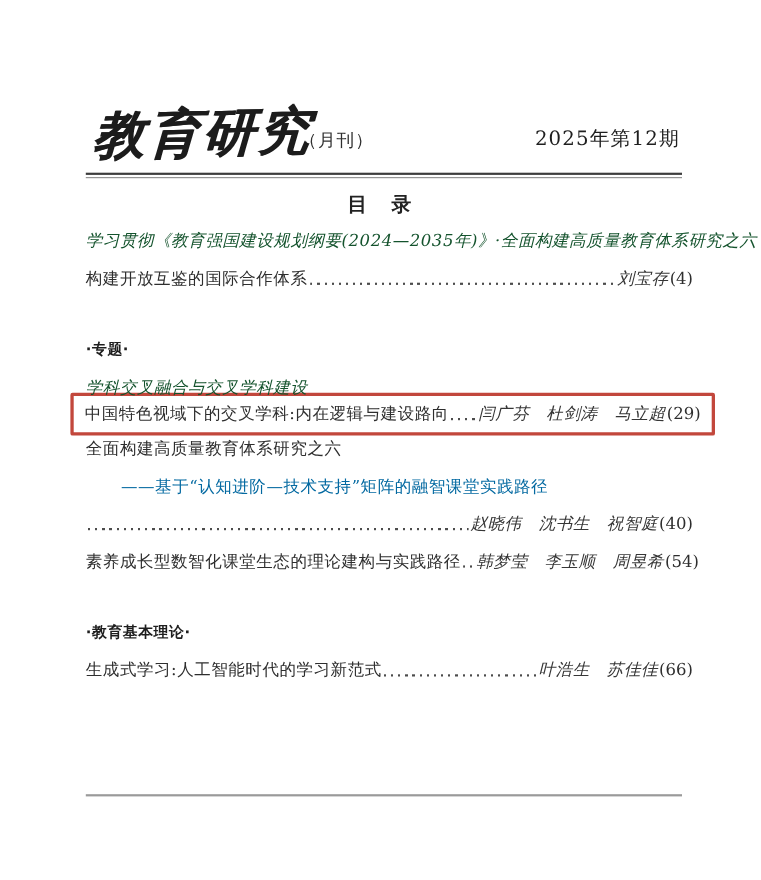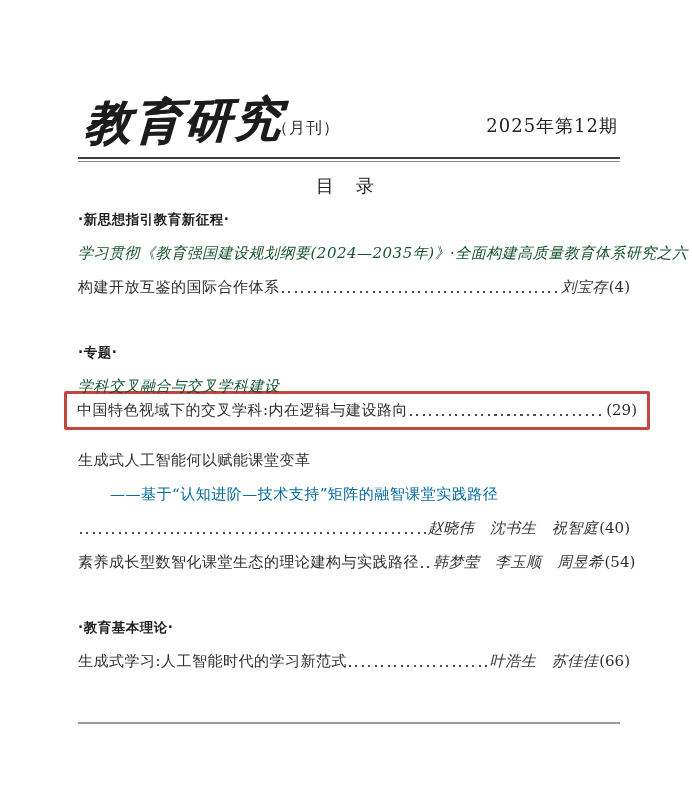--- a/index.html
+++ b/index.html
@@ -27,21 +27,21 @@
   }
   .issue{
     position:absolute;right:74px;top:114px;
     font-size:18px;color:#1f1f1f;letter-spacing:1px;white-space:nowrap;
   }
   .rule-double{position:absolute;left:78px;right:72px;top:157px;}
   .rule-double .rt{height:2px;background:#3d3d3d;}
   .rule-double .rb{height:1px;background:#8a8a8a;margin-top:2px;}
   .toc-title{
     position:absolute;left:0;right:0;top:174px;
-    text-align:center;font-size:18px;font-weight:400;color:#222;
+    text-align:center;font-size:18px;font-weight:700;color:#222;
     letter-spacing:2px;
     font-family:"DejaVu Sans","Liberation Sans",sans-serif;
   }
   
   .toc{
     position:absolute;left:78px;right:62px;top:210px;
     font-size:15px;line-height:19px;
   }
   .row{margin-bottom:15px;white-space:nowrap;}
   .entry{display:flex;align-items:baseline;text-align:center;}
@@ -57,21 +57,21 @@
   .authors{font-style:italic;color:#363636;letter-spacing:0.5px;}
   .pageno{color:#2e2e2e;margin-left:1px;}
   .leader{
     flex:1 1 auto;min-width:10px;
     align-self:flex-end;height:2px;margin:0 2px 4px 2px;
     background:repeating-linear-gradient(90deg,#4c4c4c 0 2px,transparent 2px 6.5px);
   }
   .highlight{
     border:3px solid #c2473c;border-radius:2px;
     padding:7px 10px;
-    margin:-20px -20px 21px -14px;
+    margin:-20px -20px 3px -14px;
   }
   .highlight .entry-inner{display:flex;align-items:baseline;white-space:nowrap;}
   .bottom-rule{
     position:absolute;left:78px;right:72px;top:722px;
     height:1.5px;background:#9a9a9a;
   }
 </style>
 </head>
 <body>
 
@@ -81,41 +81,41 @@
   <div class="journal-type">（月刊）</div>
   <div class="issue">2025年第12期</div>
   <div class="rule-double">
     <div class="rt"></div>
     <div class="rb"></div>
   </div>
   <div class="toc-title">目　录</div>
 
   <div class="toc">
 
-    <div class="row sec-label">·新思想指引教育新征程·</div>
     <div class="row series-note">学习贯彻《教育强国建设规划纲要(2024—2035年)》·全面构建高质量教育体系研究之六</div>
     <div class="row entry">
       <span class="title">构建开放互鉴的国际合作体系</span>
       <span class="leader"></span>
       <span class="authors">刘宝存</span>
       <span class="pageno">(4)</span>
     </div>
 
     <div class="row sec-label mt-section">·专题·</div>
     <div class="row topic">学科交叉融合与交叉学科建设</div>
 
     <div class="row highlight">
       <div class="entry-inner">
         <span class="title">中国特色视域下的交叉学科:内在逻辑与建设路向</span>
         <span class="leader"></span>
+        <span class="authors">闫广芬　杜剑涛　马立超</span>
         <span class="pageno">(29)</span>
       </div>
     </div>
 
-    <div class="row title">生成式人工智能何以赋能课堂变革</div>
+    <div class="row title">全面构建高质量教育体系研究之六</div>
     <div class="row subtitle-row">——基于“认知进阶—技术支持”矩阵的融智课堂实践路径</div>
     <div class="row entry">
       <span class="leader"></span>
       <span class="authors">赵晓伟　沈书生　祝智庭</span>
       <span class="pageno">(40)</span>
     </div>
     <div class="row entry">
       <span class="title">素养成长型数智化课堂生态的理论建构与实践路径</span>
       <span class="leader"></span>
       <span class="authors">韩梦莹　李玉顺　周昱希</span>

